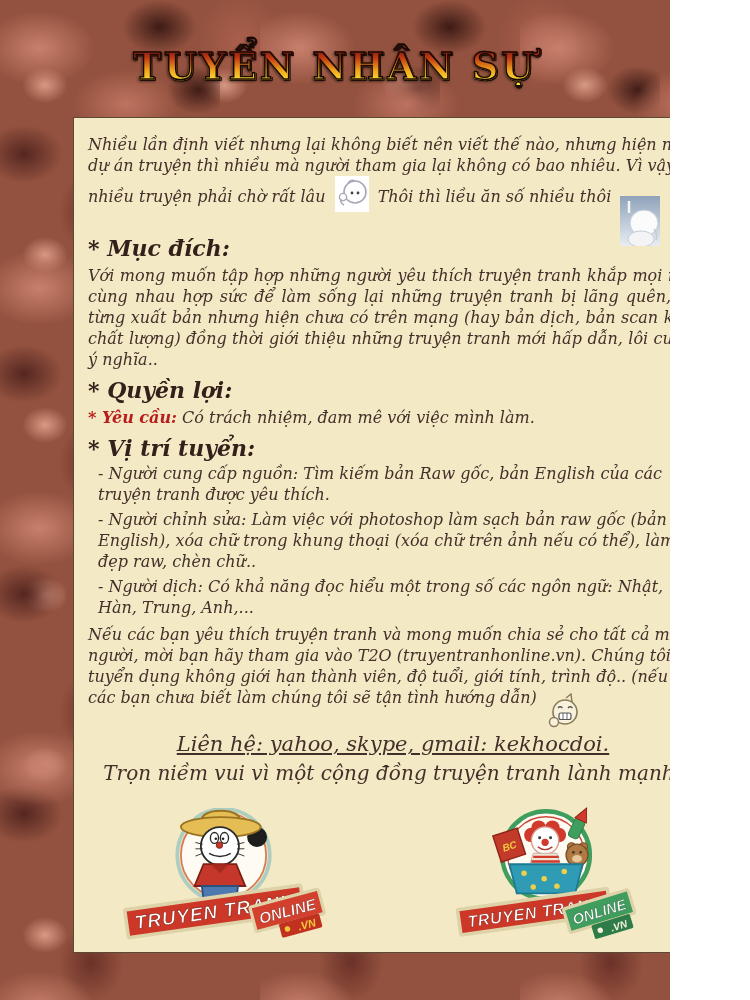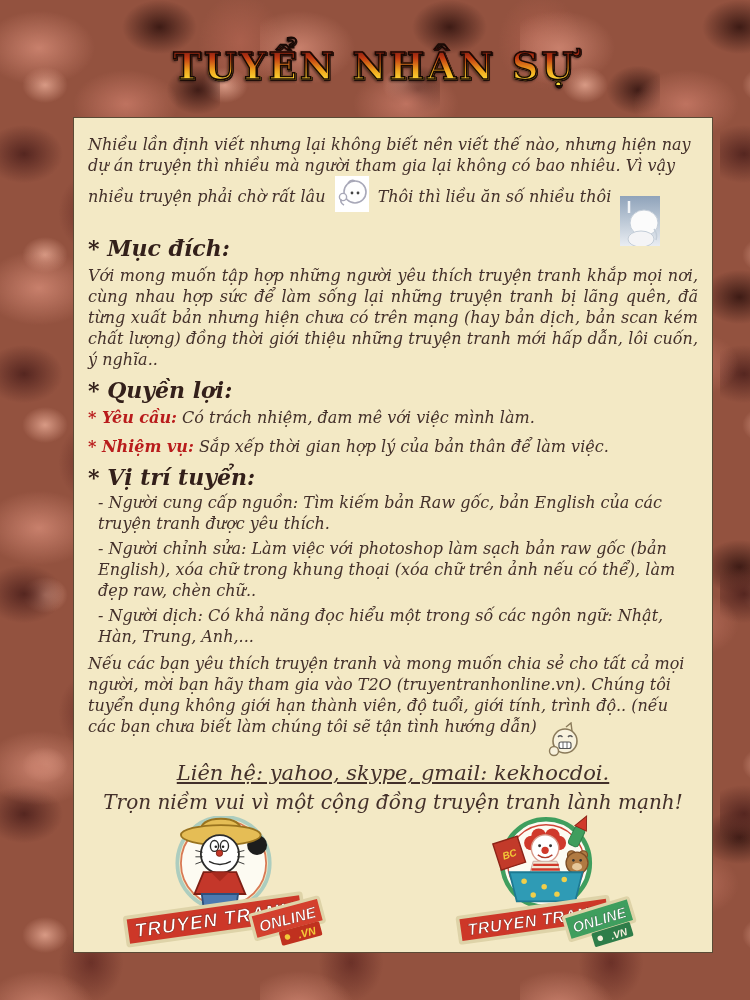--- a/index.html
+++ b/index.html
@@ -1,20 +1,20 @@
 <!DOCTYPE html>
 <html><head>
 <meta charset="utf-8">
 <style>
   * { margin:0; padding:0; box-sizing:border-box; }
   html,body { width:750px; height:1000px; }
   body { font-family:"DejaVu Serif","Liberation Serif",serif; }
 
   .page{
-    position:relative; width:750px; height:1000px; overflow:hidden;
+    position:relative; width:670px; height:1000px; overflow:hidden;
     background-color:#93523f;
     background-image:
       radial-gradient(ellipse 90px 60px at 15% 20%, #c8806c 0%, rgba(200,128,108,0) 62%),
       radial-gradient(ellipse 70px 80px at 80% 15%, #aa5f4c 0%, rgba(170,95,76,0) 60%),
       radial-gradient(ellipse 85px 55px at 45% 40%, #bf7360 0%, rgba(191,115,96,0) 62%),
       radial-gradient(ellipse 60px 45px at 10% 70%, #552620 0%, rgba(85,38,32,0) 65%),
       radial-gradient(ellipse 75px 50px at 70% 65%, #c98a77 0%, rgba(201,138,119,0) 60%),
       radial-gradient(ellipse 50px 60px at 35% 85%, #6b3128 0%, rgba(107,49,40,0) 65%),
       radial-gradient(ellipse 45px 35px at 90% 45%, #401d17 0%, rgba(64,29,23,0) 70%),
       radial-gradient(ellipse 55px 40px at 55% 10%, #3d1b15 0%, rgba(61,27,21,0) 68%),
@@ -102,24 +102,20 @@
     <p class="heading">* Mục đích:</p>
     <p class="para justify">Với mong muốn tập hợp những người yêu thích truyện tranh khắp mọi nơi, cùng nhau hợp sức để làm sống lại những truyện tranh bị lãng quên, đã từng xuất bản nhưng hiện chưa có trên mạng (hay bản dịch, bản scan kém chất lượng) đồng thời giới thiệu những truyện tranh mới hấp dẫn, lôi cuốn, ý nghĩa..</p>
 
     <p class="heading">* Quyền lợi:</p>
 
     <p class="para">
       <span class="blabel">* Yêu cầu:</span>
       <span>Có trách nhiệm, đam mê với việc mình làm.</span>
     </p>
 
-    <p class="para">
-      <span class="blabel">* Nhiệm vụ:</span>
-      <span>Sắp xếp thời gian hợp lý của bản thân để làm việc.</span>
-    </p>
 
     <p class="heading">* Vị trí tuyển:</p>
     <p class="para item">- Người cung cấp nguồn: Tìm kiếm bản Raw gốc, bản English của các truyện tranh được yêu thích.</p>
     <p class="para item">- Người chỉnh sửa: Làm việc với photoshop làm sạch bản raw gốc (bản English), xóa chữ trong khung thoại (xóa chữ trên ảnh nếu có thể), làm đẹp raw, chèn chữ..</p>
     <p class="para item">- Người dịch: Có khả năng đọc hiểu một trong số các ngôn ngữ: Nhật, Hàn, Trung, Anh,...</p>
 
     <p class="para outro">
       <span>Nếu các bạn yêu thích truyện tranh và mong muốn chia sẻ cho tất cả mọi người, mời bạn hãy tham gia vào T2O (truyentranhonline.vn). Chúng tôi tuyển dụng không giới hạn thành viên, độ tuổi, giới tính, trình độ.. (nếu các bạn chưa biết làm chúng tôi sẽ tận tình hướng dẫn)</span>
       <span class="emote e3">
         <svg viewBox="0 0 36 38" xmlns="http://www.w3.org/2000/svg">

